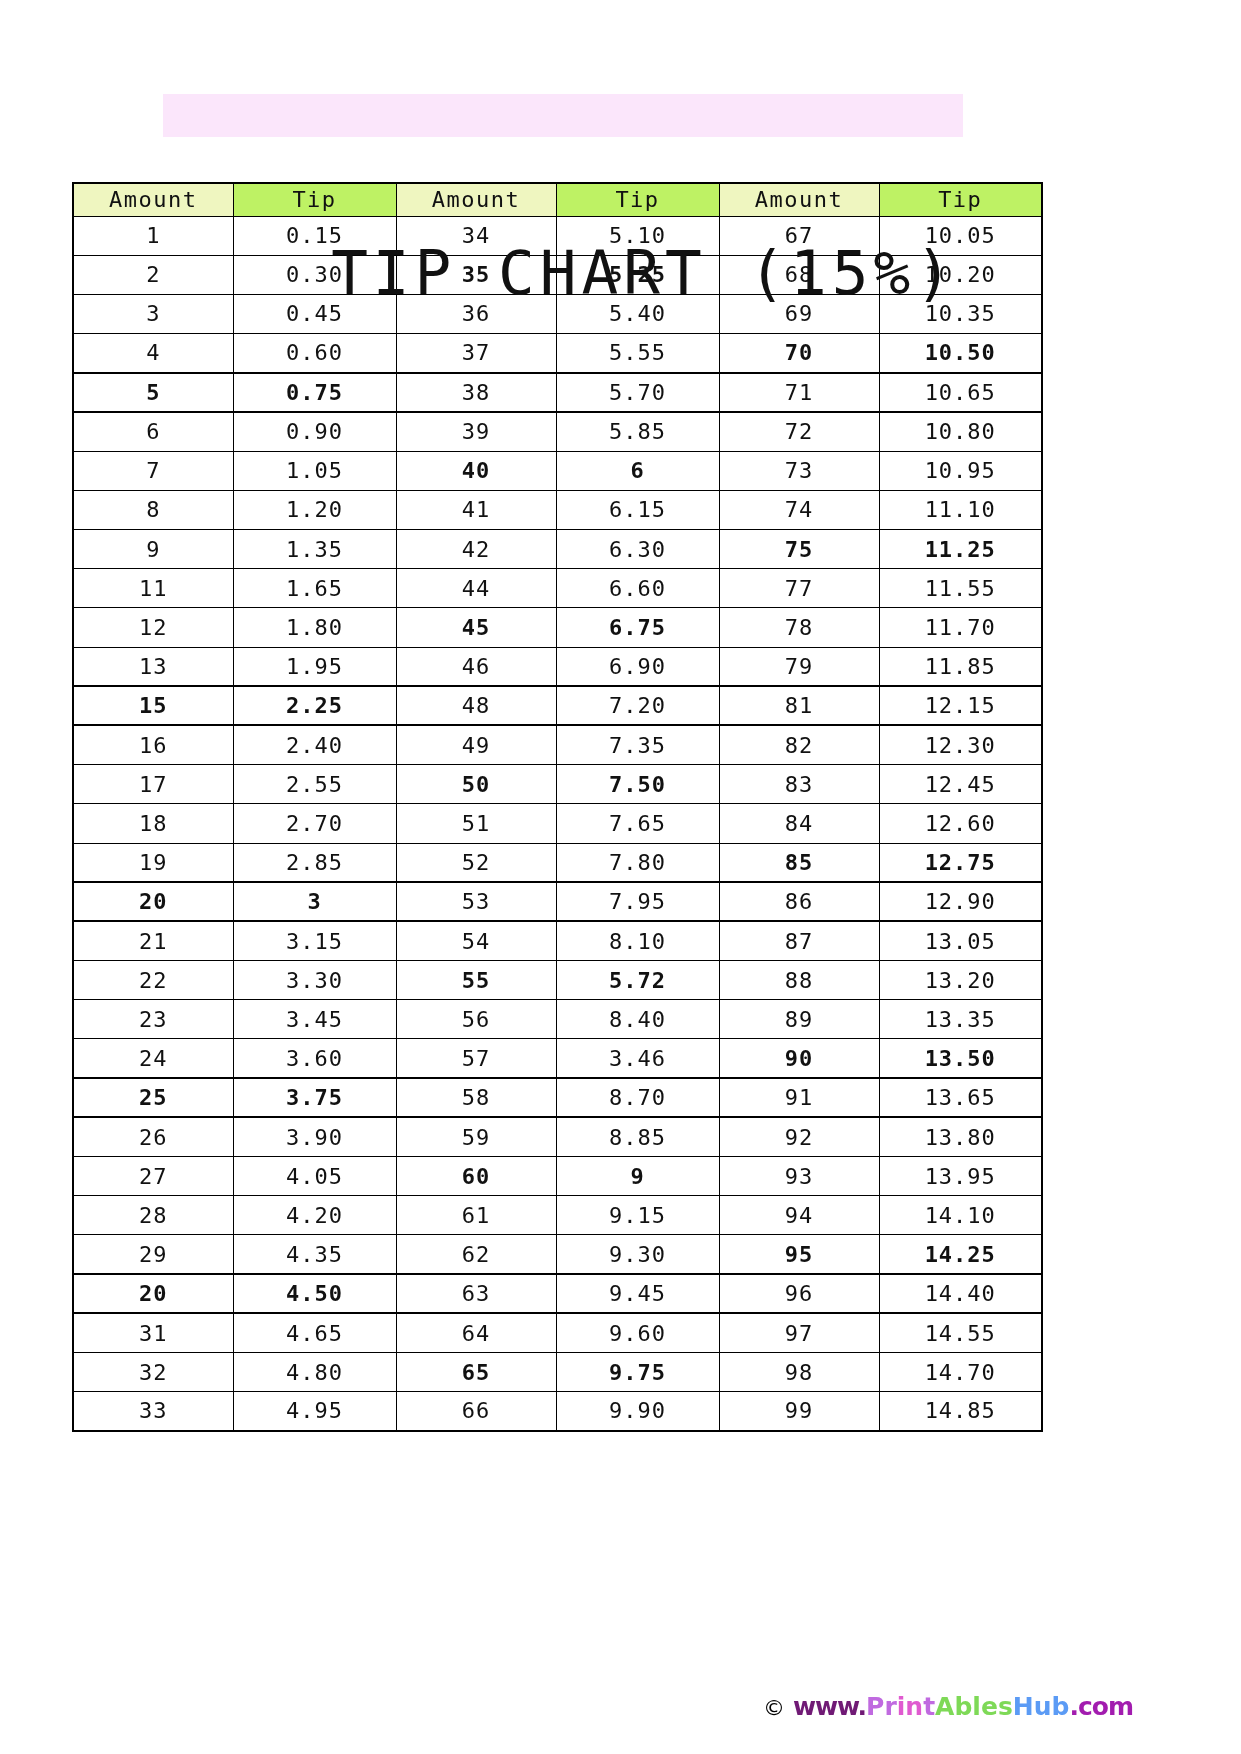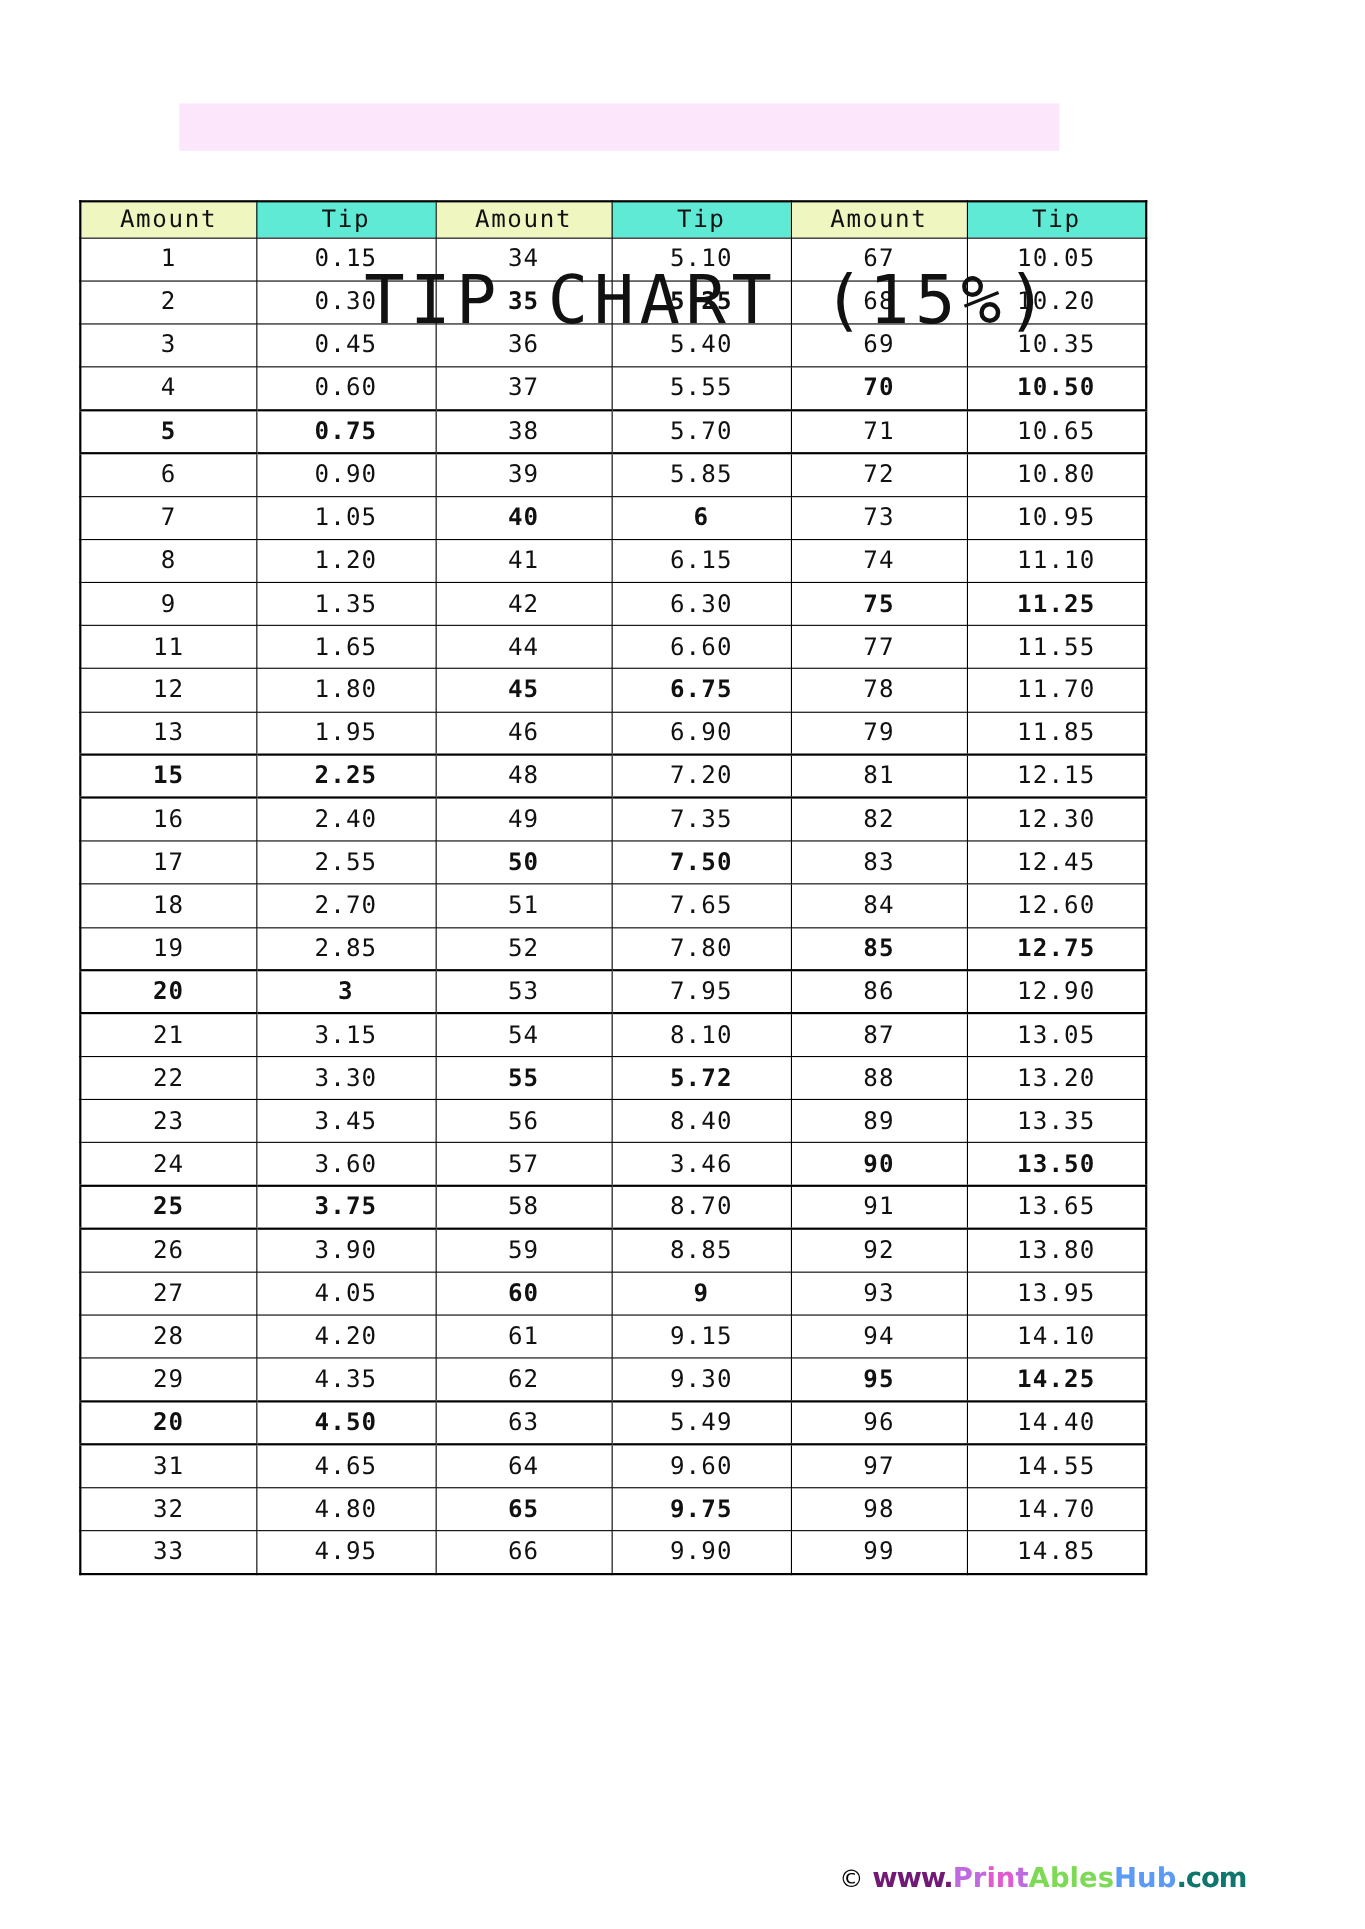--- a/index.html
+++ b/index.html
@@ -78,21 +78,21 @@
     padding: 0;
     letter-spacing: 1px;
   }
   table.tip th {
     font-size: 22px;
     font-weight: 400;
     height: 33px;
     letter-spacing: 1.5px;
   }
   th.h-amount { background: #eff6c0; }
-  th.h-tip    { background: #5eead4; }
+  th.h-tip    { background: #bef264; }
 
   td.bold {
     font-family: "DejaVu Sans", sans-serif;
     font-weight: bold;
     font-size: 22px;
     letter-spacing: 0.5px;
   }
 
   
   tr.hi td { border-top: 2px solid #000; border-bottom: 2px solid #000; }
@@ -103,21 +103,21 @@
     right: 108px;
     top: 1692px;
     font-family: "DejaVu Sans", sans-serif;
     font-size: 25px;
     white-space: nowrap;
     letter-spacing: 0px;
   }
   .footer .cmark { color: #000; font-size: 22px; }
   .footer .www   { color: #701a75; font-weight: 700; letter-spacing: -1px;}
   .footer .brand { font-weight: 600; letter-spacing: 0px; }
-  .footer .dotcom { color: #0f766e; font-weight: 600; letter-spacing: -1px;}
+  .footer .dotcom { color: #a21caf; font-weight: 600; letter-spacing: -1px;}
 </style>
 </head>
 <body>
 
 <div class="page">
 
   <div class="title-wrap">
     <div class="title">
       <span class="title-highlight"></span>
       <span class="title-text">TIP CHART (15%)</span>
@@ -358,21 +358,21 @@
             <td>4.35</td>
             <td>62</td>
             <td>9.30</td>
             <td class="bold">95</td>
             <td class="bold">14.25</td>
           </tr>
           <tr class="hi">
             <td class="bold">20</td>
             <td class="bold">4.50</td>
             <td>63</td>
-            <td>5.49</td>
+            <td>9.45</td>
             <td>96</td>
             <td>14.40</td>
           </tr>
           <tr>
             <td>31</td>
             <td>4.65</td>
             <td>64</td>
             <td>9.60</td>
             <td>97</td>
             <td>14.55</td>

